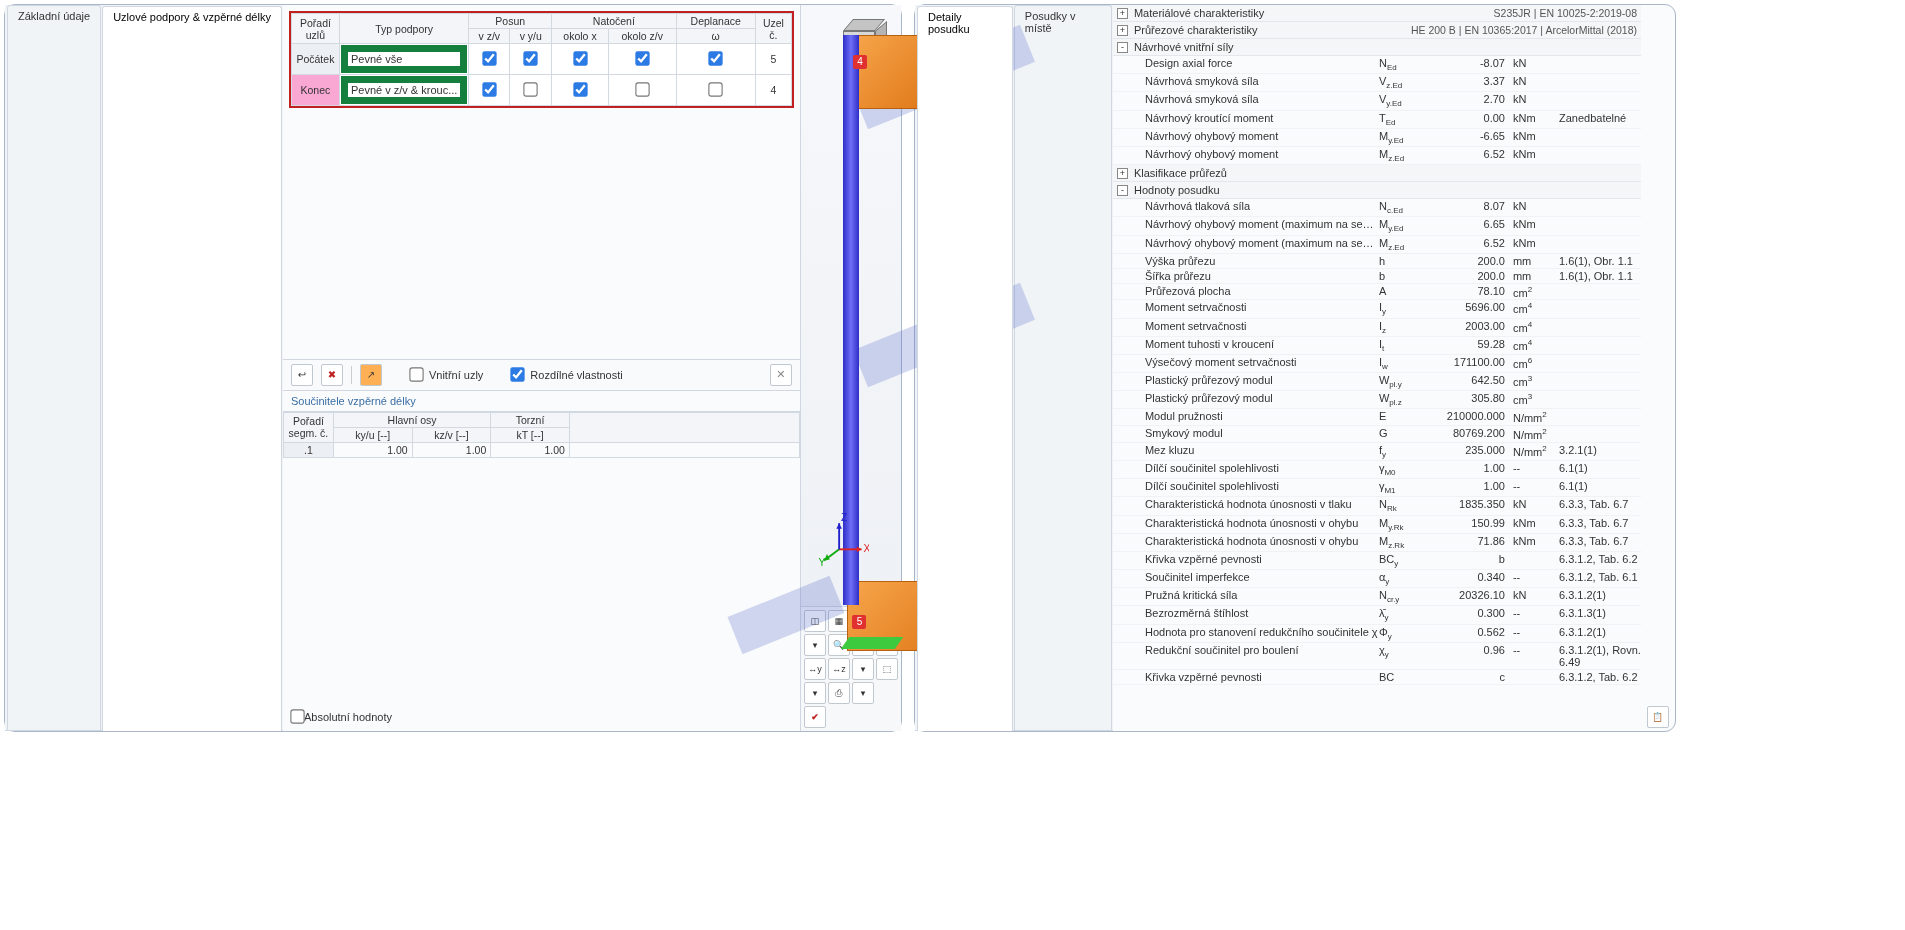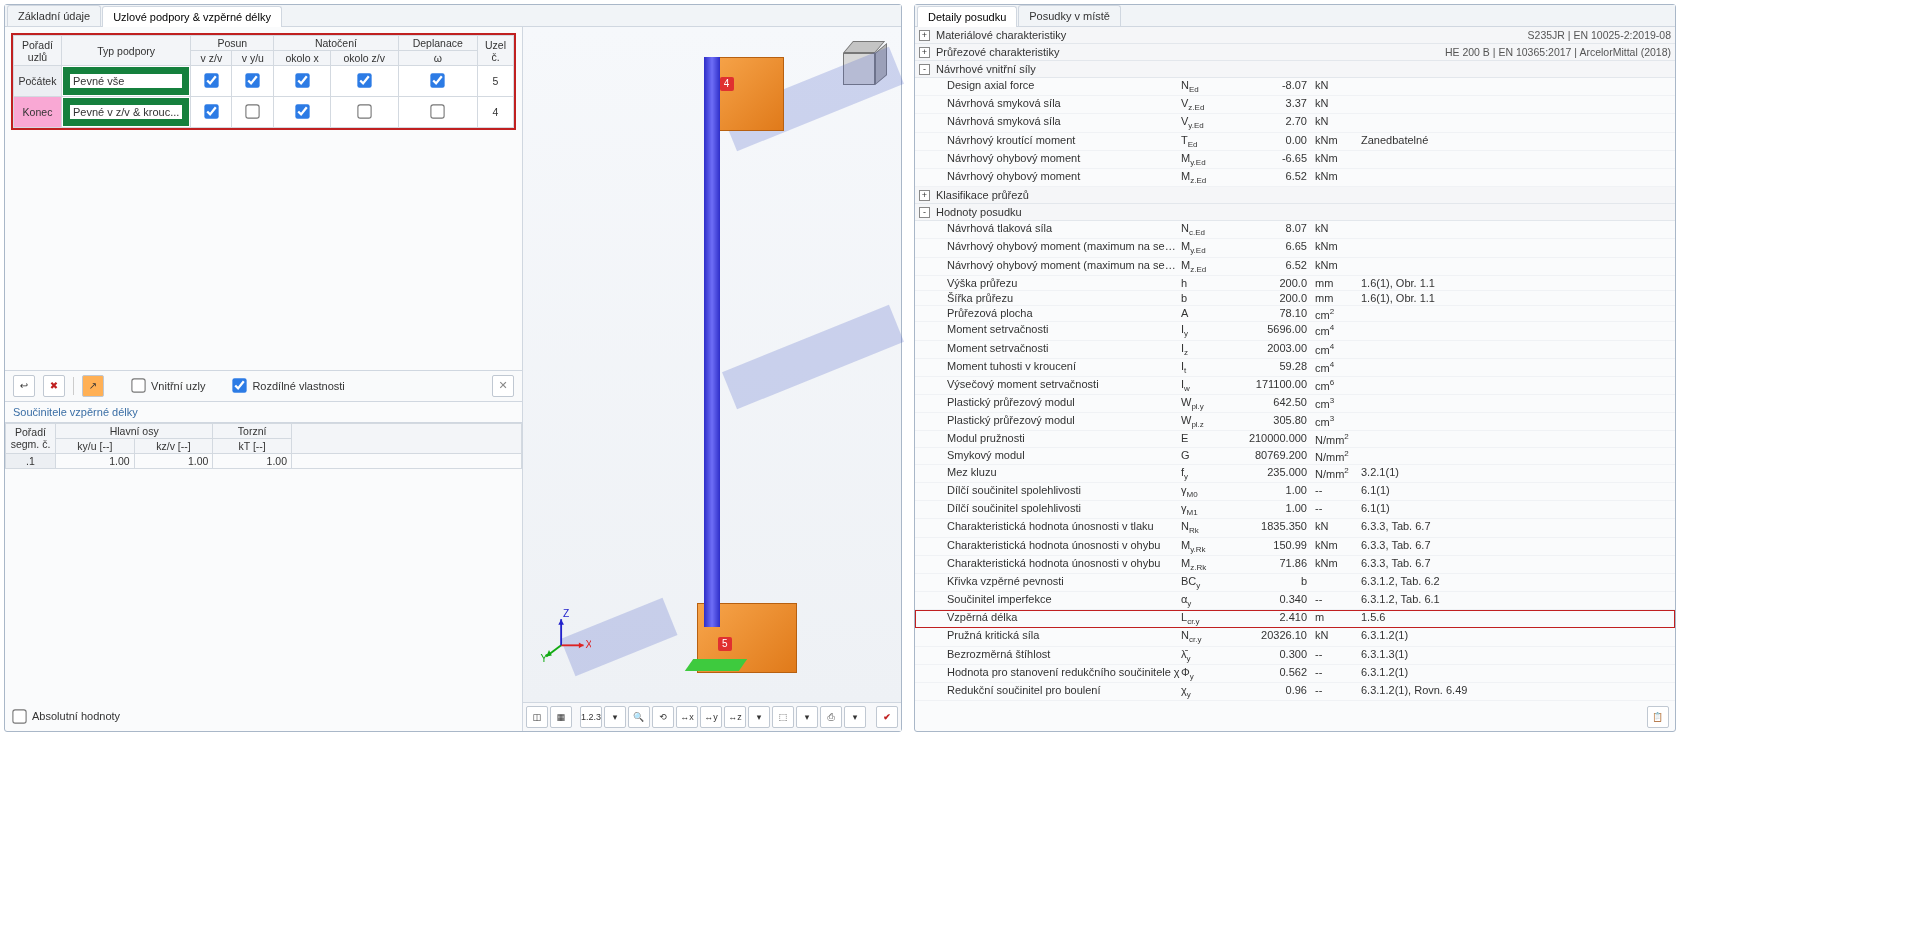--- a/index.html
+++ b/index.html
@@ -1,37 +1,37 @@
 <!DOCTYPE html>
 <html><head>
 <meta charset="utf-8">
 <style>
 *{box-sizing:border-box;margin:0;padding:0;font-family:"Segoe UI",Tahoma,Arial,sans-serif;font-size:11px;color:#333}
 body{background:#fff;display:flex;gap:12px;padding:4px}
-.panel{border:1px solid #a9b7c8;border-radius:3px;background:#fafbfc;display:flex;flex-direction:column}
+.panel{border:1px solid #a9b7c8;border-radius:11px;background:#fafbfc;display:flex;flex-direction:row}
 .left-col{width:898px;display:flex;flex-direction:column;gap:2px}
 .right-col{width:762px}
 .tabs{display:flex;background:#f1f4f7;border-bottom:1px solid #d0d7e0;padding-left:2px}
 .tab{padding:4px 10px;border:1px solid #d0d7e0;border-bottom:none;margin-right:1px;background:#f1f4f7;border-top-left-radius:3px;border-top-right-radius:3px;cursor:pointer}
 .tab.active{background:#fff;position:relative;top:1px;color:#000;font-weight:400}
 .section-title{color:#3a6ea5;padding:4px 8px;border-bottom:1px solid #d0d7e0;font-weight:400}
 .uzlove-box{margin:6px;border:2px solid #c02020;background:#fff}
 table.grid{width:100%;border-collapse:collapse}
 table.grid th,table.grid td{border:1px solid #d3d9e0;padding:1px 4px;text-align:center;font-weight:400;font-size:10.5px}
 table.grid th{background:#f3f5f8}
 .dropdown-cell{text-align:left !important;padding:0 !important}
 .dropdown-cell div{border:7px solid #15803d;margin:1px;padding:1px 3px;background:#fff;text-align:left;white-space:nowrap;overflow:hidden;text-overflow:ellipsis}
 input[type=checkbox]{accent-color:#2c7be5;transform:scale(1.1)}
 .toolbar{display:flex;align-items:center;gap:8px;padding:4px 8px;border-top:1px solid #d0d7e0;border-bottom:1px solid #d0d7e0;background:#f9fafb}
 .tool-btn{width:22px;height:22px;border:1px solid #c0c8d2;background:#fff;border-radius:2px;display:flex;align-items:center;justify-content:center;font-size:10px}
 .tool-btn.orange{background:#ffb055}
 .check-row{display:flex;align-items:center;gap:6px}
 .coef-table{margin:0}
 .coef-table th,.coef-table td{min-width:50px}
-.abs-row{padding:8px;display:flex;gap:6px}
+.abs-row{padding:8px;display:flex;align-items:center;}
 .viewport{flex:1;background:linear-gradient(#f6f8fb,#eef1f5);position:relative;min-height:520px}
 .axis-cube{position:absolute;top:12px;right:12px;width:50px;height:50px}
 .cube-face{position:absolute;border:1px solid #777;background:#d8d8d8}
 .column-3d{position:absolute;left:50%;top:30px;transform:translateX(-50%);width:16px;height:570px;background:linear-gradient(90deg,#2e2ec8,#6e6ef7,#2e2ec8)}
 .beam-3d{position:absolute;height:40px;background:rgba(80,100,200,.25)}
 .support-3d{position:absolute;width:76px;height:74px;background:linear-gradient(135deg,#f7a54b,#e07a1a);border:1px solid #b76010}
 .node-lbl{position:absolute;background:#e03030;color:#fff;width:14px;height:14px;font-size:10px;text-align:center;line-height:14px;border-radius:2px}
 .axis-gizmo{position:absolute;left:12px;bottom:38px;width:56px;height:56px}
 .view-toolbar{display:flex;gap:2px;padding:3px;background:#f7f8fa;border-top:1px solid #d0d7e0;flex-wrap:wrap}
 .v-btn{width:22px;height:22px;border:1px solid #c0c8d2;background:#fff;border-radius:2px;display:flex;align-items:center;justify-content:center;font-size:9px}
@@ -438,27 +438,20 @@
         <span class="dr-unit"></span>
         <span class="dr-ref">6.3.1.2, Tab. 6.2</span>
       </div>
       <div class="data-row">
         <span class="dr-name">Součinitel imperfekce</span>
         <span class="dr-sym">α<sub>y</sub></span>
         <span class="dr-val">0.340</span>
         <span class="dr-unit">--</span>
         <span class="dr-ref">6.3.1.2, Tab. 6.1</span>
       </div>
-      <div class="data-row hl">
-        <span class="dr-name">Vzpěrná délka</span>
-        <span class="dr-sym">L<sub>cr.y</sub></span>
-        <span class="dr-val">2.410</span>
-        <span class="dr-unit">m</span>
-        <span class="dr-ref">1.5.6</span>
-      </div>
       <div class="data-row">
         <span class="dr-name">Pružná kritická síla</span>
         <span class="dr-sym">N<sub>cr.y</sub></span>
         <span class="dr-val">20326.10</span>
         <span class="dr-unit">kN</span>
         <span class="dr-ref">6.3.1.2(1)</span>
       </div>
       <div class="data-row">
         <span class="dr-name">Bezrozměrná štíhlost</span>
         <span class="dr-sym">λ̄<sub>y</sub></span>

